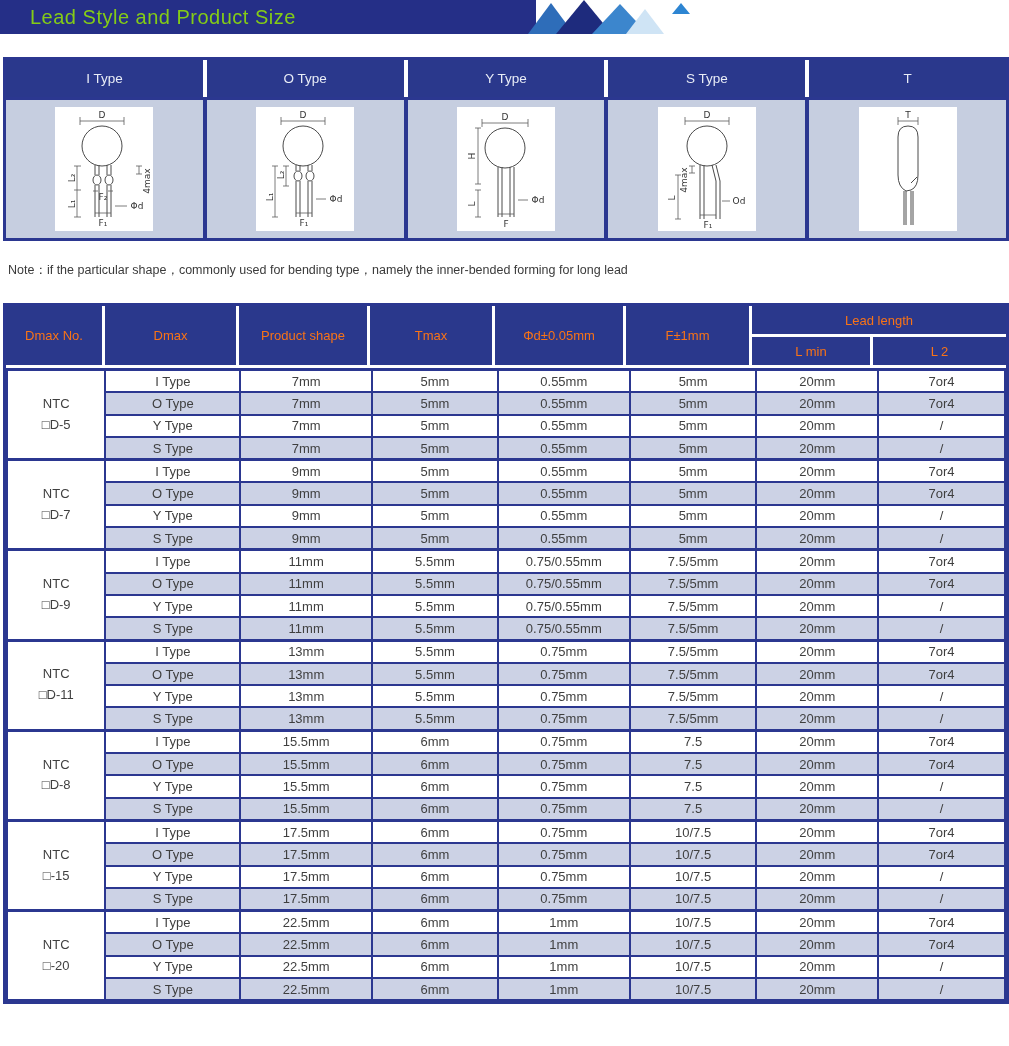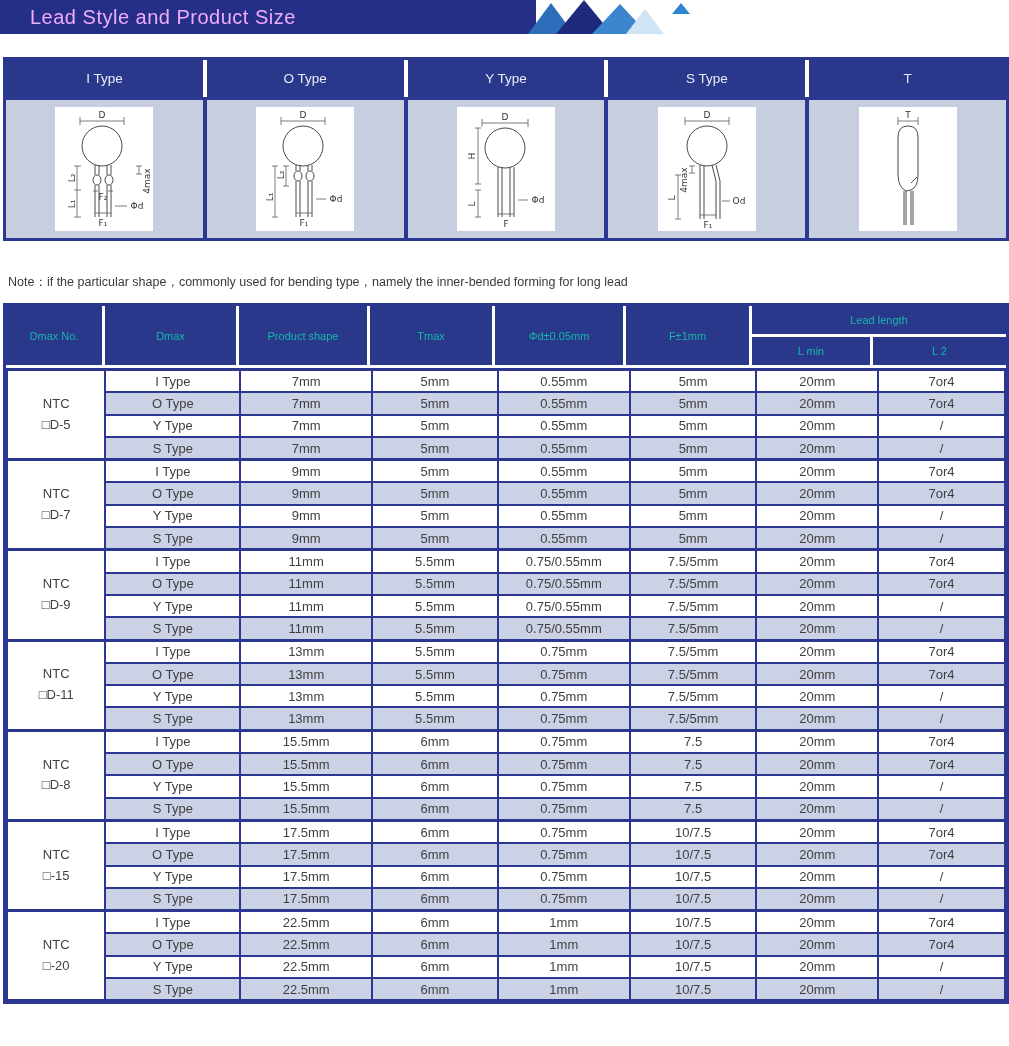--- a/index.html
+++ b/index.html
@@ -4,21 +4,21 @@
 <style>
   html,body{margin:0;padding:0;background:#ffffff;}
   body{
     width:1009px;height:1046px;position:relative;overflow:hidden;
     font-family:"Liberation Sans","DejaVu Sans",sans-serif;
     -webkit-font-smoothing:antialiased;
   }
   
   .titlebar{
     position:absolute;left:0;top:0;width:536px;height:34px;
-    background:#252f87;color:#f0abfc;
+    background:#252f87;color:#84cc16;
     display:flex;align-items:center;
   }
   .titlebar .title{font-size:20px;letter-spacing:.5px;padding-left:30px;font-weight:400;}
   .tri-deco{position:absolute;left:505px;top:0;width:205px;height:34px;}
   
   .panel{
     position:absolute;left:3px;top:57px;width:1000px;height:178px;
     border:3px solid #2b3790;background:#fff;
     display:flex;flex-direction:column;
   }
@@ -32,35 +32,35 @@
     flex:1;background:#c6cee0;display:flex;align-items:center;justify-content:center;
   }
   .panel-bodies .pb + .pb{border-left:4px solid #2b3790;}
   .card{width:98px;height:124px;background:#fff;}
   .card svg{display:block;}
   .card text{font-size:9px;fill:#333;font-family:"DejaVu Sans",sans-serif;}
   .card .ln{stroke:#4a4a4a;stroke-width:1;fill:none;}
   .card .dim{stroke:#5a5a5a;stroke-width:0.8;fill:none;}
   
   .note{
-    position:absolute;left:8px;top:274px;font-size:12.5px;color:#3a3a3a;
+    position:absolute;left:8px;top:262px;font-size:12.5px;color:#3a3a3a;
   }
   
   .table-wrap{
     position:absolute;left:3px;top:303px;width:1000px;
     border:3px solid #2b3790;background:#fff;
   }
   .thead-grid{
     display:grid;
     grid-template-columns:96px 131px 128px 122px 128px 123px 118px 1fr;
     grid-template-rows:28px 28px;
     gap:3px;background:#fff;
   }
   .thead-grid .th{
-    background:#2a388c;color:#14b8a6;font-size:11px;
+    background:#2a388c;color:#f97316;font-size:13px;
     display:flex;align-items:center;justify-content:center;
   }
   .thead-grid .rs{grid-row:1/3;}
   .thead-grid .span2{grid-column:7/9;}
   table.size{
     border-collapse:collapse;table-layout:fixed;width:1000px;
     margin-top:3px;
   }
   table.size col.c-part{width:97px;}  table.size col.c-shape{width:133px;}
   table.size col.c-dmax{width:130px;} table.size col.c-tmax{width:124px;}

